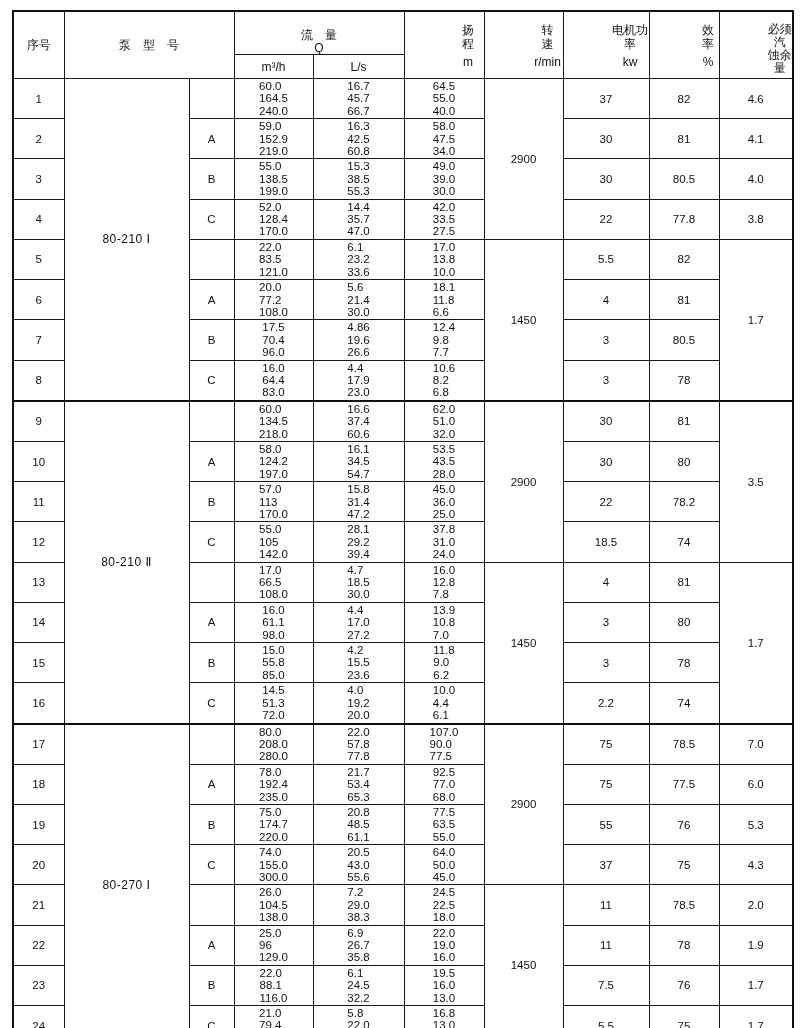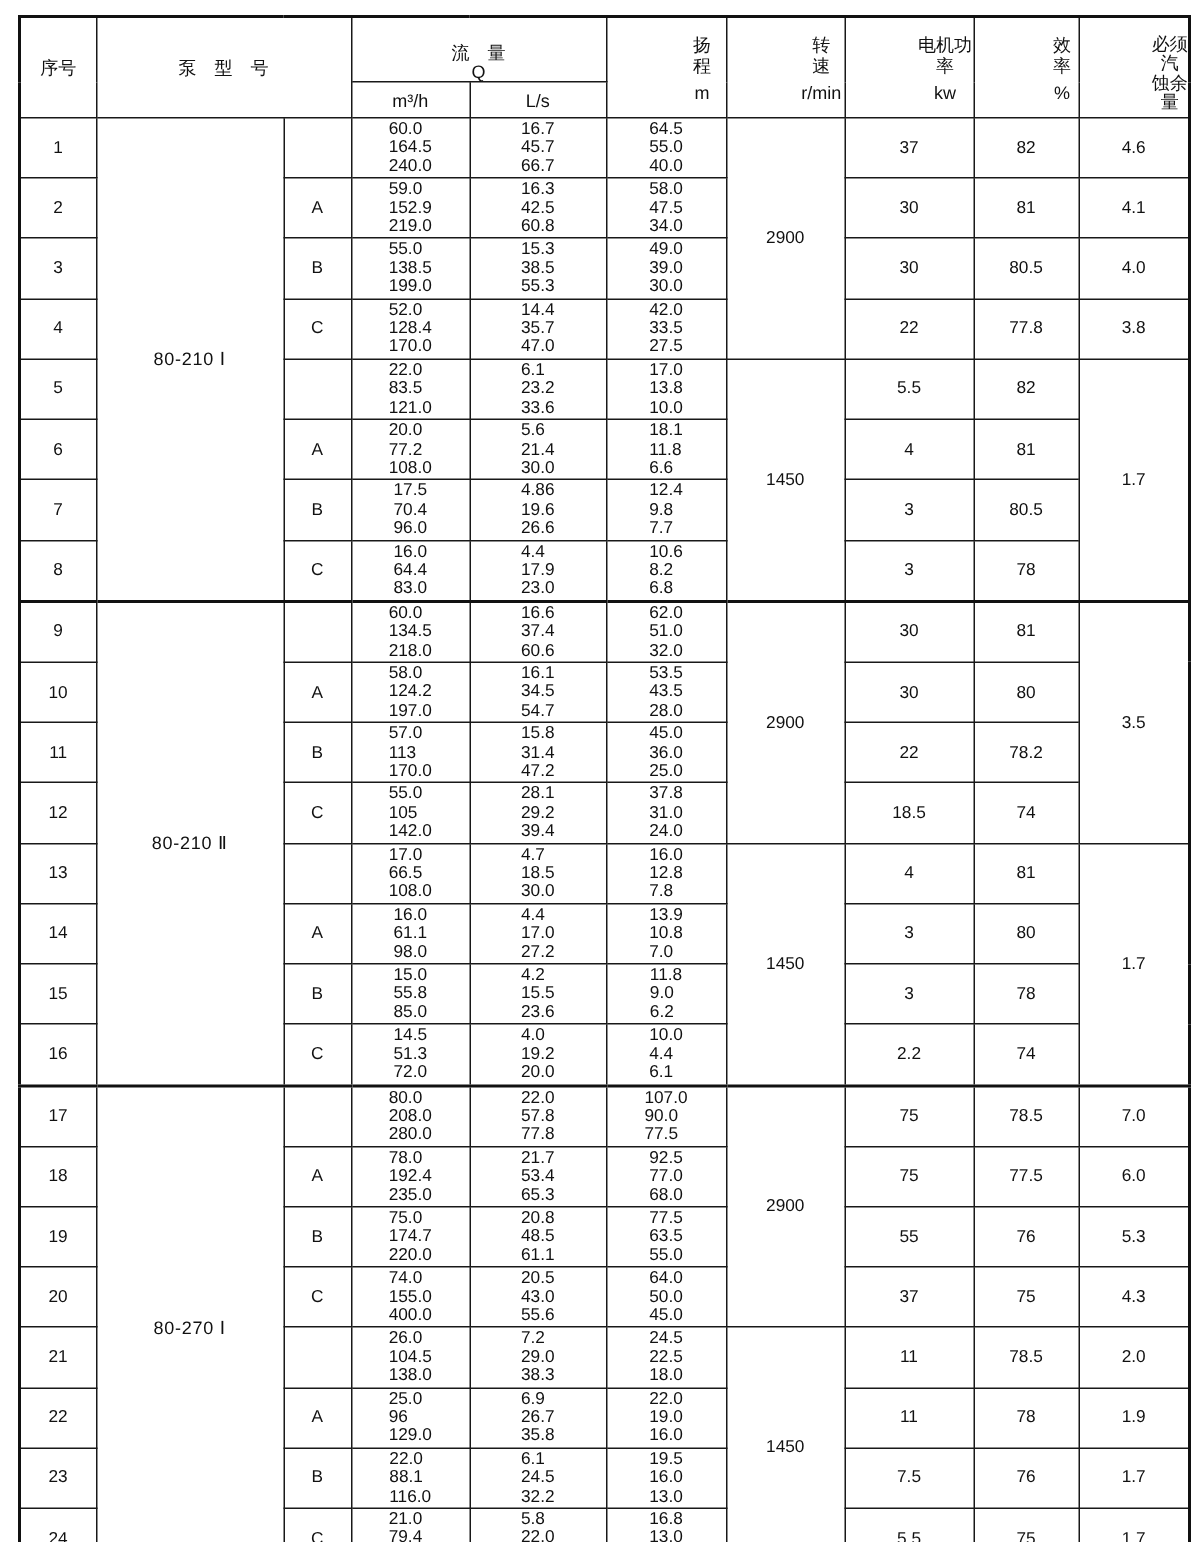--- a/index.html
+++ b/index.html
@@ -319,21 +319,21 @@
           <td class="flow"><div class="vals"><div>75.0</div><div>174.7</div><div>220.0</div></div></td>
           <td class="flow"><div class="vals"><div>20.8</div><div>48.5</div><div>61.1</div></div></td>
           <td class="flow"><div class="vals"><div>77.5</div><div>63.5</div><div>55.0</div></div></td>
           <td>55</td>
           <td>76</td>
           <td rowspan="1">5.3</td>
         </tr>
         <tr class="data">
           <td>20</td>
           <td>C</td>
-          <td class="flow"><div class="vals"><div>74.0</div><div>155.0</div><div>400.0</div></div></td>
+          <td class="flow"><div class="vals"><div>74.0</div><div>155.0</div><div>300.0</div></div></td>
           <td class="flow"><div class="vals"><div>20.5</div><div>43.0</div><div>55.6</div></div></td>
           <td class="flow"><div class="vals"><div>64.0</div><div>50.0</div><div>45.0</div></div></td>
           <td>37</td>
           <td>75</td>
           <td rowspan="1">4.3</td>
         </tr>
         <tr class="data">
           <td>21</td>
           <td></td>
           <td class="flow"><div class="vals"><div>26.0</div><div>104.5</div><div>138.0</div></div></td>

